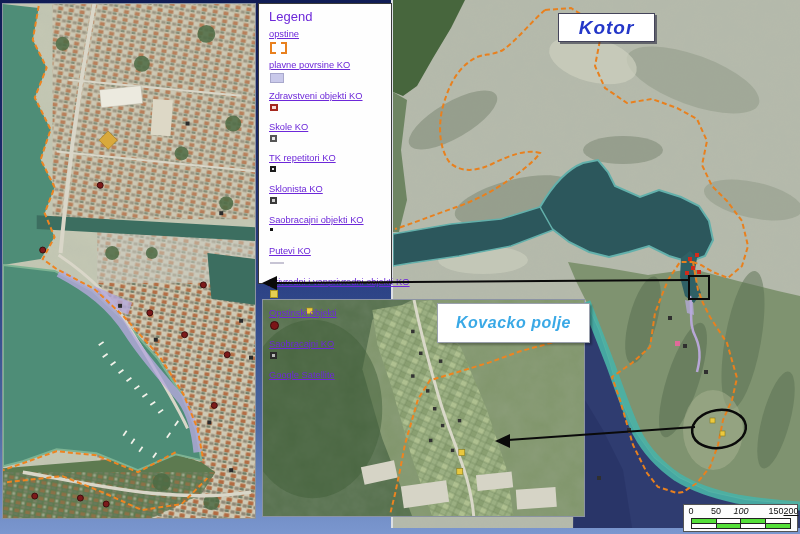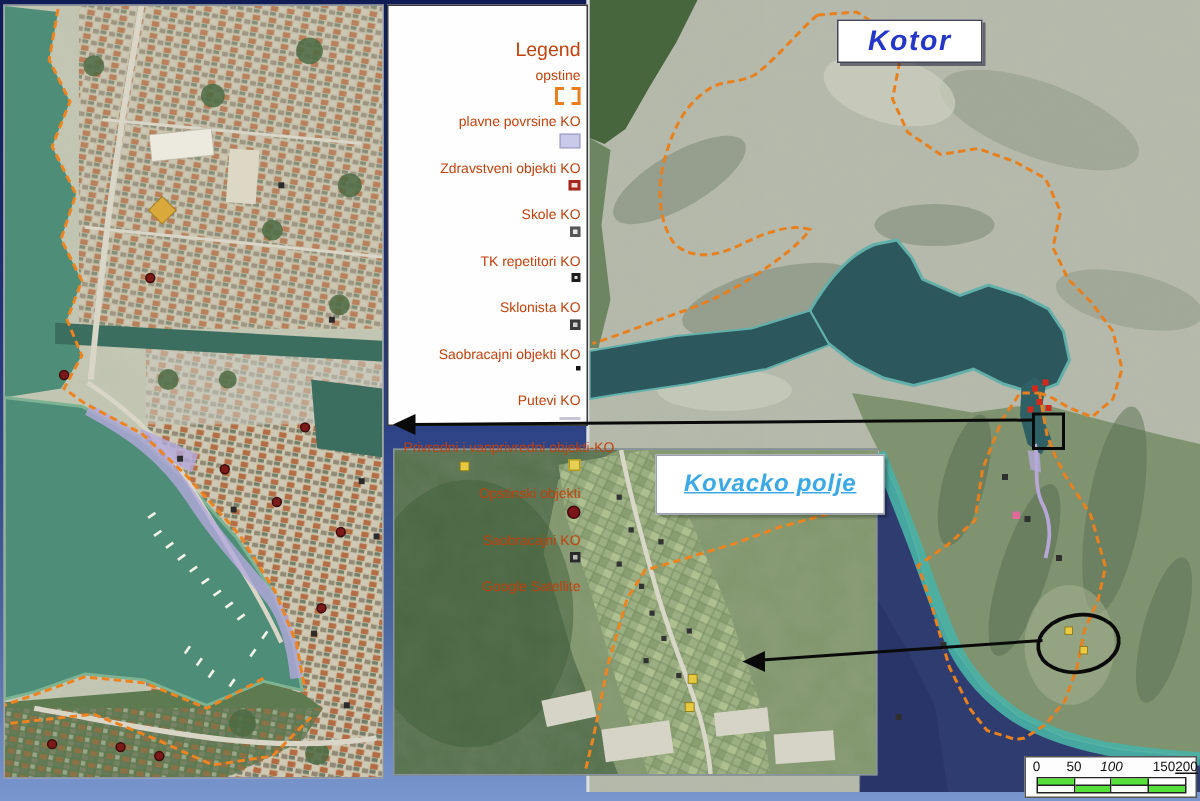--- a/index.html
+++ b/index.html
@@ -11,25 +11,25 @@
   .panel{position:absolute;box-sizing:border-box;overflow:hidden;}
   #left-panel{left:2px;top:3px;width:254px;height:516px;border:1px solid #8b93a0;background:#c6c9b4;}
   #kovacko-inset{left:262px;top:299px;width:323px;height:218px;border:1px solid #8b93a3;background:#5e7b52;}
   #right-map{left:391px;top:0;width:409px;height:528px;border-left:2px solid #dcdfe4;background:#b6baab;}
   .panel svg{display:block;width:100%;height:100%;}
 
   
   #legend{
     position:absolute;left:258px;top:3px;width:134px;height:281px;
     background:#fefefe;border:1px solid #3a3a3a;box-sizing:border-box;
-    padding:21px 4px 0 10px;z-index:20;color:#c2410c;text-align:right;
+    padding:5px 4px 0 10px;z-index:20;color:#6d28d9;
   }
   #legend .legend-title{font-size:13px;margin-bottom:5px;}
   .litem{margin-bottom:2px;}
-  .llabel{display:block;font-size:9.3px;line-height:11px;white-space:nowrap;}
+  .llabel{display:block;font-size:9.3px;line-height:11px;white-space:nowrap;text-decoration:underline;}
   .licon{display:inline-block;margin:2px 0 1px 1px;vertical-align:top;}
   .licon-opstine{width:13px;height:8px;border:2px dashed #e8801e;}
   .licon-plavne{width:12px;height:8px;background:#c9c9ea;border:1px solid #a8a8cc;}
   .licon-zdravstveni{width:4px;height:3px;border:2px solid #a5281e;background:#f5ddd8;}
   .licon-tk{width:6px;height:6px;background:#1c1c1c;position:relative;}
   .licon-tk::after{content:'';position:absolute;left:2px;top:2px;width:2px;height:2px;background:#e8e8e8;}
   .licon-skole{width:3px;height:3px;border:2px solid #565656;background:#e8e8e8;}
   .licon-sklonista{width:3px;height:3px;border:2px solid #3a3a3a;background:#cfcfcf;}
   .licon-saobracajni{width:3px;height:3px;background:#141414;}
   .licon-putevi{width:14px;height:2px;background:#c7c4d4;margin-top:5px;}
@@ -42,21 +42,21 @@
   .map-label{position:absolute;background:#fff;display:flex;align-items:center;justify-content:center;z-index:30;}
   #kotor-label{
     left:558px;top:13px;width:95px;height:27px;border:1px solid #44445a;
     box-shadow:2px 2px 0 rgba(30,30,55,.55);
     font-family:Liberation Sans, sans-serif;font-weight:bold;font-style:italic;
     font-size:19px;color:#2437c8;letter-spacing:1px;
   }
   #kovacko-label{
     left:437px;top:303px;width:151px;height:38px;border:1px solid #9aa0ad;
     box-shadow:2px 2px 2px rgba(0,0,0,.3);
-    font-weight:bold;font-style:italic;font-size:16px;color:#3aa9e6;letter-spacing:.5px;text-decoration:underline;
+    font-weight:bold;font-style:italic;font-size:16px;color:#3aa9e6;letter-spacing:.5px;
   }
 
   
   #scalebar{
     position:absolute;left:683px;top:504px;width:115px;height:28px;background:#fdfdfd;
     border:1px solid #555;box-sizing:border-box;z-index:40;
   }
   #scalebar .ticks{position:absolute;left:0;top:1px;width:100%;height:11px;}
   #scalebar .tick{position:absolute;top:0;transform:translateX(-50%);font-size:9px;color:#111;}
   #scalebar .bar{position:absolute;left:7px;top:13px;width:100px;height:11px;border:1px solid #222;box-sizing:border-box;}

